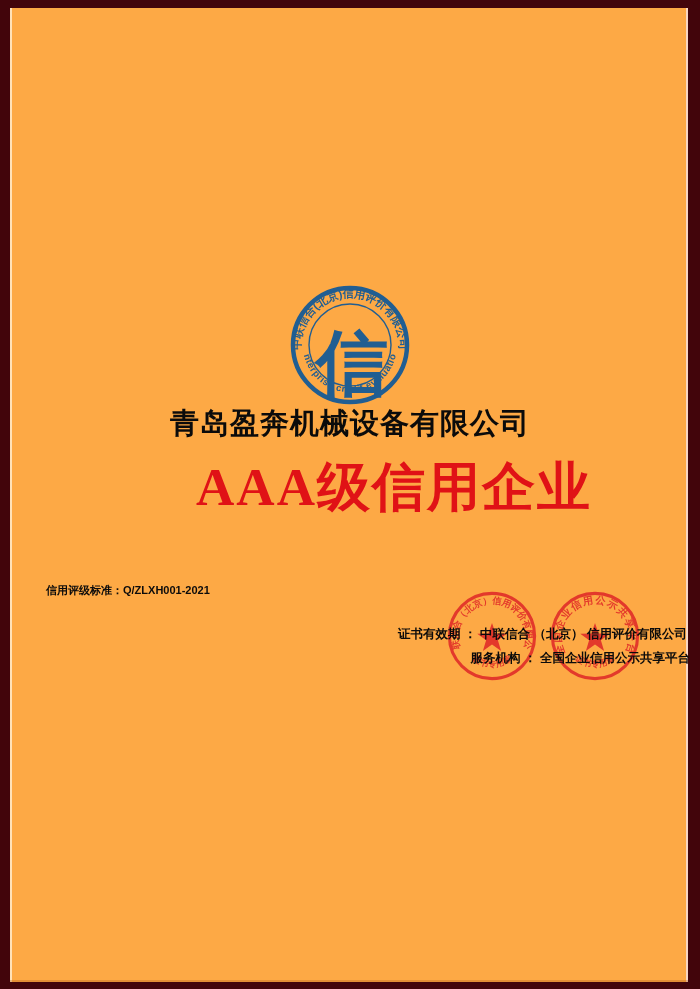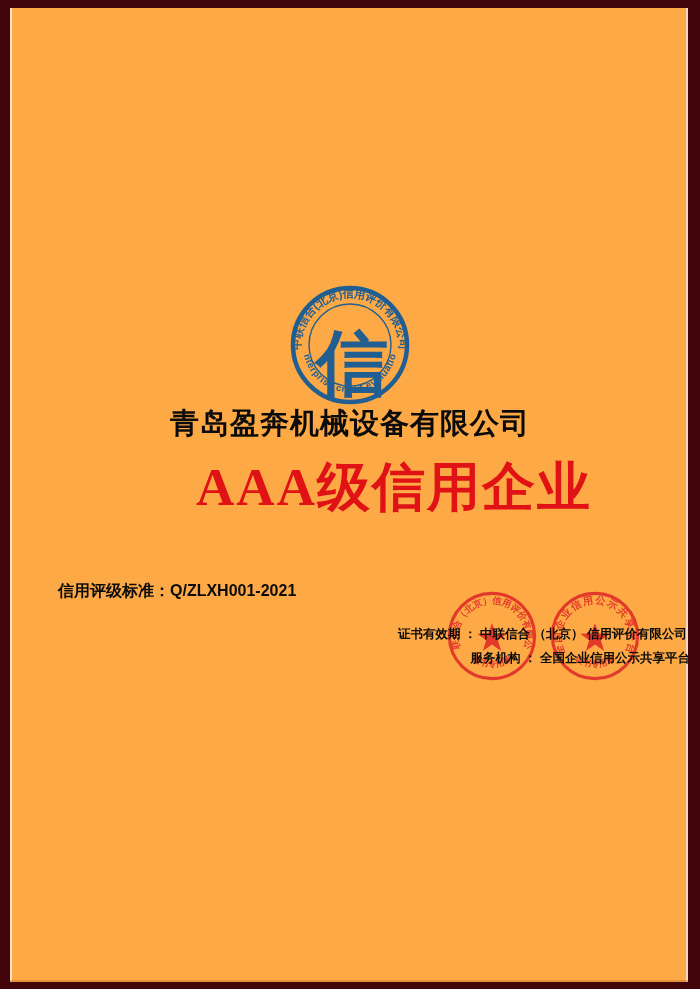--- a/index.html
+++ b/index.html
@@ -40,24 +40,23 @@
   .cert-title{
     position:absolute;left:12px;top:452px;width:100%;
     text-align:center;
     font-family:"Liberation Serif","DejaVu Serif",serif;
     font-size:53px;font-weight:bold;color:#E01216;
     letter-spacing:2px;
     padding-left:32px;
   }
   .info-block{
     position:absolute;left:46px;top:576px;width:420px;
-    font-size:16px;font-weight:bold;color:#0b0b0b;
+    font-size:11px;font-weight:bold;color:#0b0b0b;
     line-height:29px;
     z-index:2;
-    margin-left:12px;
   }
   .info-line{white-space:nowrap;}
   .stamp{
     position:absolute;width:92px;height:92px;z-index:1;opacity:0.95;
   }
   .stamp-1{left:446px;top:590px;}
   .stamp-2{left:549px;top:590px;}
   .agency-line{
     position:absolute;left:395px;width:295px;
     text-align:center;white-space:nowrap;

